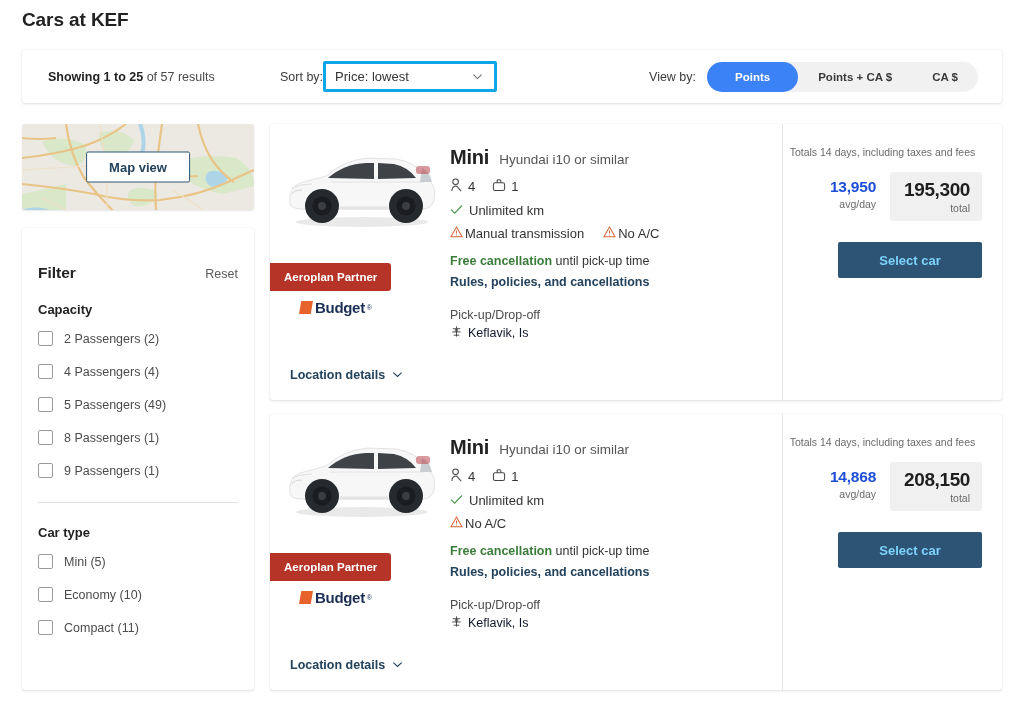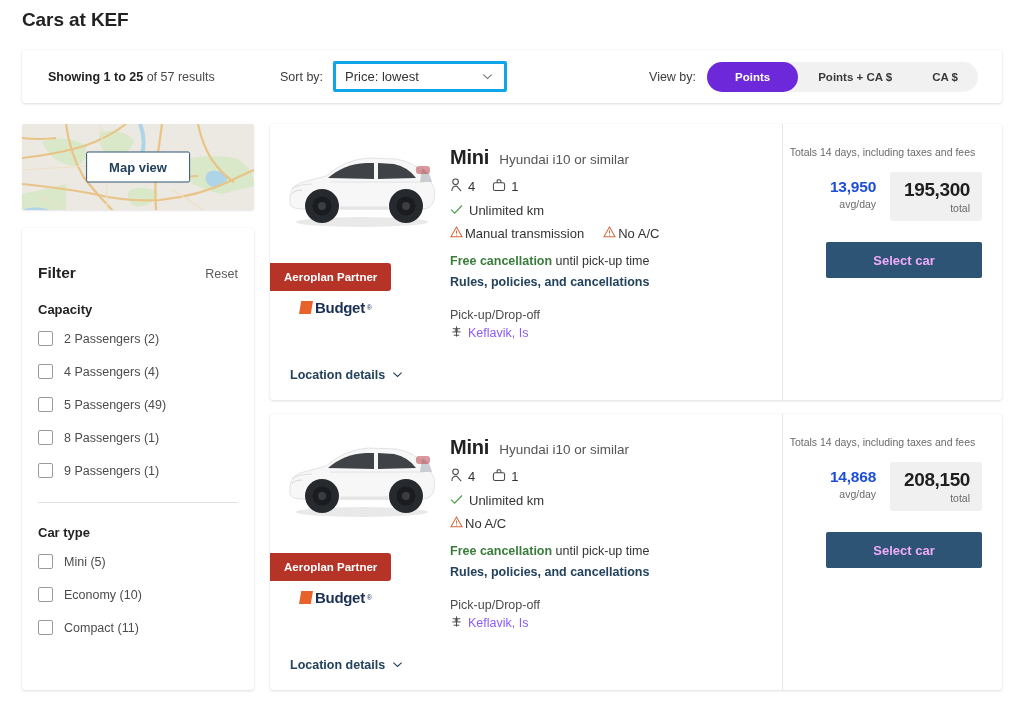--- a/index.html
+++ b/index.html
@@ -57,21 +57,20 @@
     font-size: 12.5px;
     color: #4a4a4a;
   }
   .showing b { font-weight: bold; color: #222; }
 
   .sort-wrap {
     position: absolute;
     left: 258px;
     display: flex;
     align-items: center;
-    gap: 10px;
   }
   .sort-label {
     font-size: 12.5px;
     color: #3c3c3c;
   }
   .sort-select {
     width: 174px;
     height: 31px;
     border: 3px solid #0ea5e9;
     border-radius: 2px;
@@ -120,21 +119,21 @@
     justify-content: center;
     padding: 0 20px;
     font-size: 11.5px;
     font-weight: bold;
     color: #3a3a3a;
     border-radius: 16px;
     cursor: pointer;
     white-space: nowrap;
   }
   .seg-item.active {
-    background: #6d28d9;
+    background: #3b82f6;
     color: #ffffff;
     padding: 0 28px;
   }
 
   
   .left-col {
     position: absolute;
     left: 22px;
     top: 124px;
     width: 232px;
@@ -401,21 +400,21 @@
   .pickup-title {
     font-size: 12.5px;
     color: #4c4c4c;
     margin-bottom: 3px;
   }
   .pickup-loc {
     display: flex;
     align-items: center;
     gap: 5px;
     font-size: 12.5px;
-    color: #8b5cf6;
+    color: #0f172a;
   }
 
   .card-right {
     width: 219px;
     position: relative;
     padding: 22px 20px 0 0;
   }
   .totals-note {
     font-size: 10.5px;
     color: #6a6a6a;
@@ -459,24 +458,24 @@
   .price-total .unit {
     font-size: 10.5px;
     color: #6a6a6a;
     margin-top: 1px;
   }
 
   .select-btn {
     position: absolute;
     right: 20px;
     top: 118px;
-    width: 156px;
+    width: 144px;
     height: 36px;
     background: #2d5474;
-    color: #f0abfc;
+    color: #7dd3fc;
     border: none;
     border-radius: 2px;
     font-size: 13px;
     font-weight: bold;
     font-family: "Liberation Sans", sans-serif;
     cursor: pointer;
   }
 </style>
 </head>
 <body>

